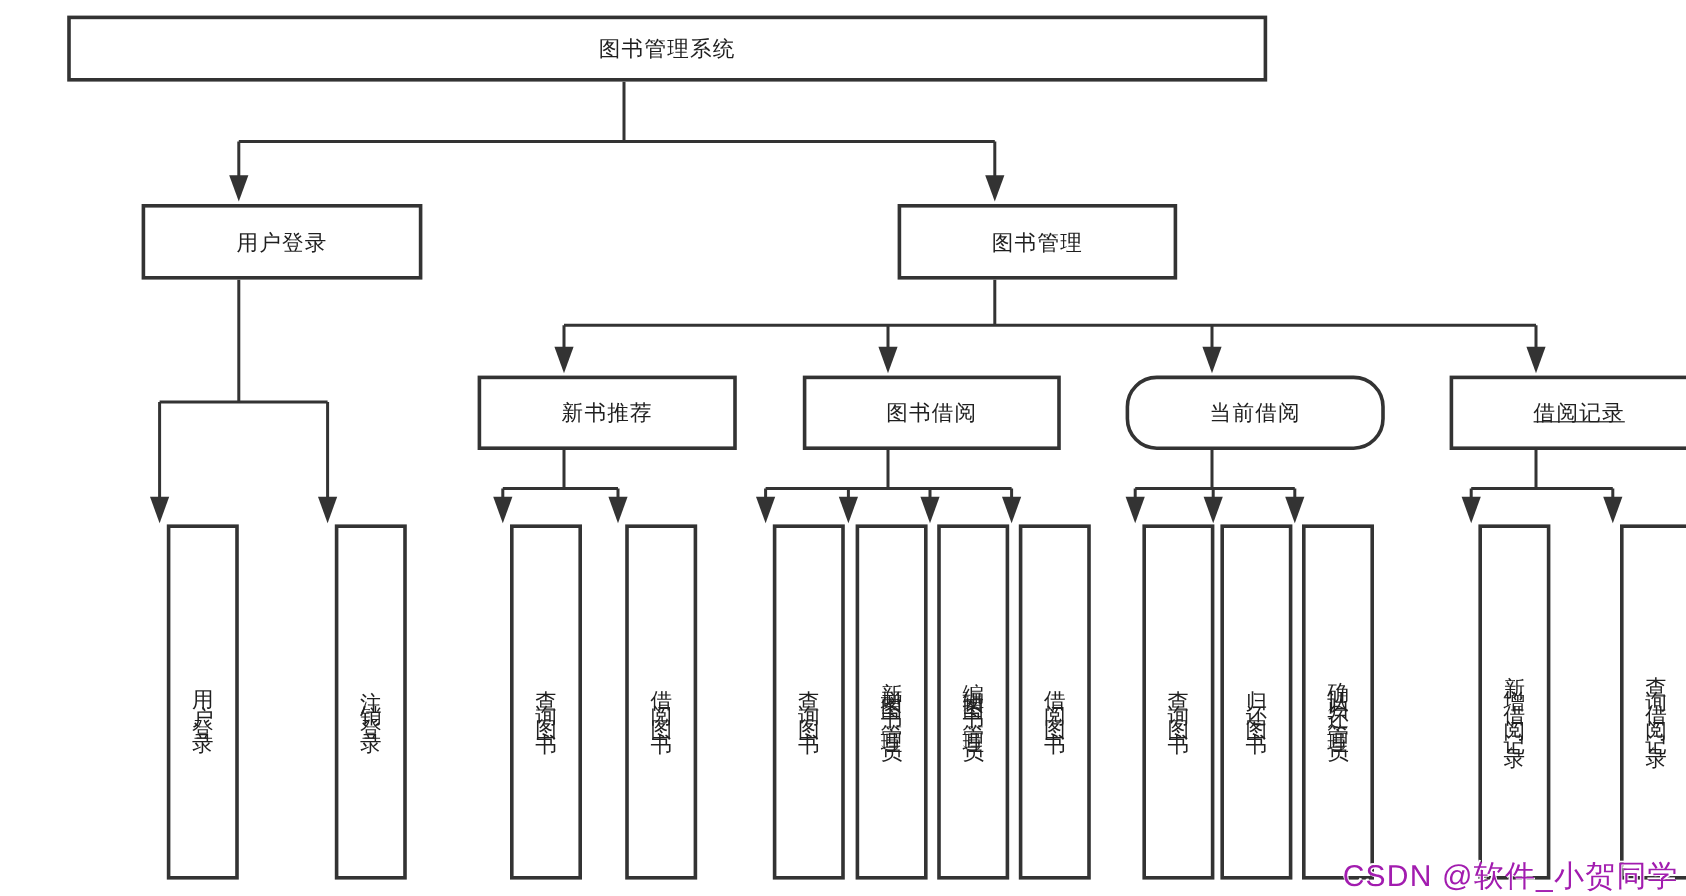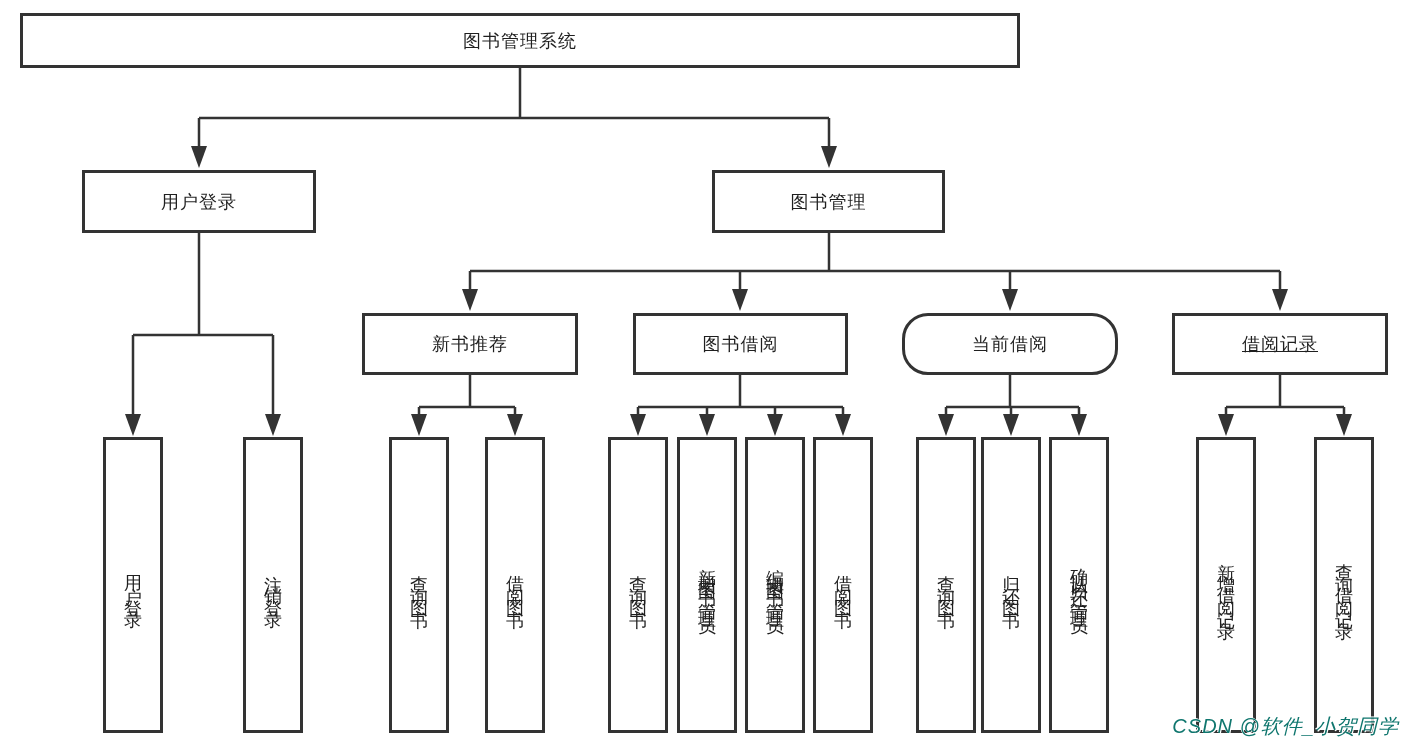--- a/index.html
+++ b/index.html
@@ -28,20 +28,21 @@
     box-sizing: border-box;
     background: #ffffff;
     border: 3px solid #333333;
     display: flex;
     align-items: center;
     justify-content: center;
     color: #1f1f1f;
     font-size: 18px;
     letter-spacing: 1px;
     z-index: 2;
+    margin-left: 36px;
   }
   .node.root   { left: 20px;   top: 13px;  width: 1000px; height: 55px; }
   .node.l2a    { left: 82px;   top: 170px; width: 234px;  height: 63px; }
   .node.l2b    { left: 712px;  top: 170px; width: 233px;  height: 63px; }
   .node.l3     { top: 313px;   height: 62px; }
   .node.l3a    { left: 362px;  width: 216px; }
   .node.l3b    { left: 633px;  width: 215px; }
   .node.l3c    { left: 902px;  width: 216px; border-radius: 26px; }
   .node.l3d    { left: 1172px; width: 216px; text-decoration: underline; }
   .node.leaf {
@@ -69,26 +70,25 @@
   .leaf.p9  { left: 916px; }
   .leaf.p10 { left: 981px; }
   .leaf.p11 { left: 1049px; }
   .leaf.p12 { left: 1196px; }
   .leaf.p13 { left: 1314px; }
   .watermark {
     position: absolute;
     right: 6px;
     top: 713px;
     z-index: 3;
-    font-size: 20px;
-    color: #0f766e;
+    font-size: 25px;
+    color: #a21caf;
     text-shadow: 1px 1px 0 #ffffff, -1px -1px 0 #ffffff;
     letter-spacing: 1px;
     white-space: nowrap;
-    font-style: italic;
   }
 </style>
 </head>
 <body>
 
 <div class="stage">
 
   <svg class="connectors" width="1405" height="747" viewBox="0 0 1405 747">
     <g>
       <path fill="none" stroke="#333333" stroke-width="2.5" d="

